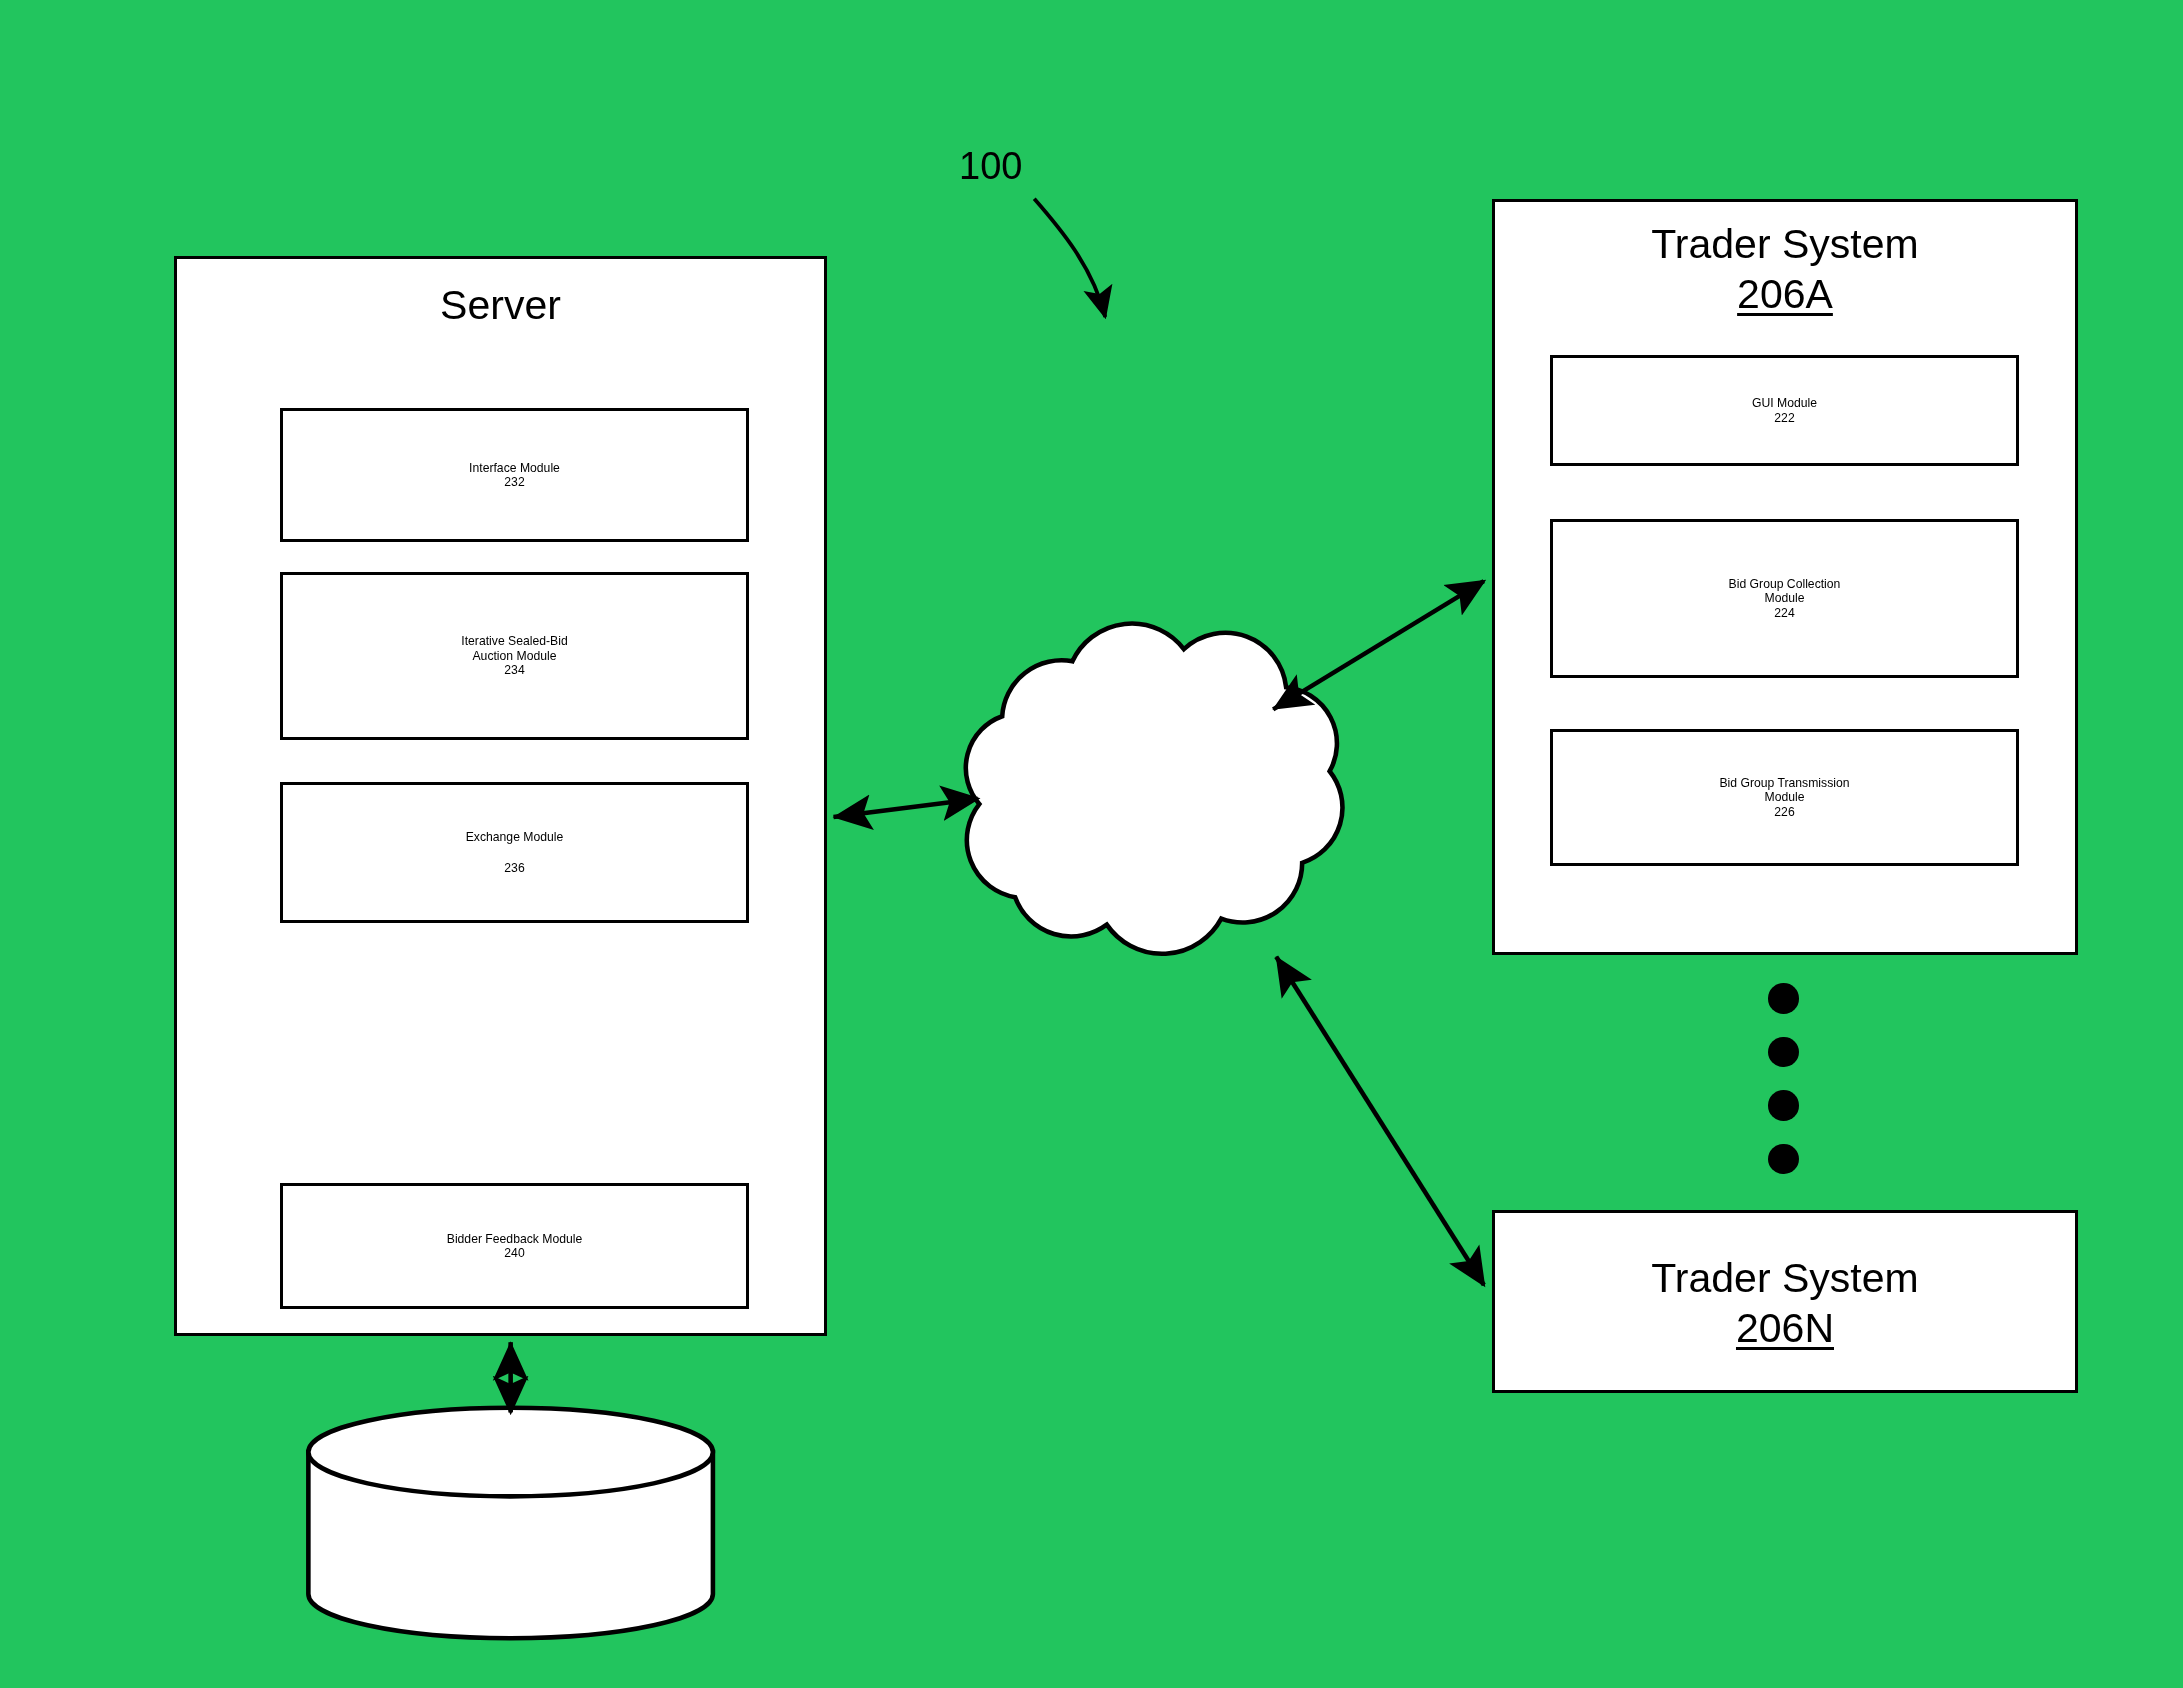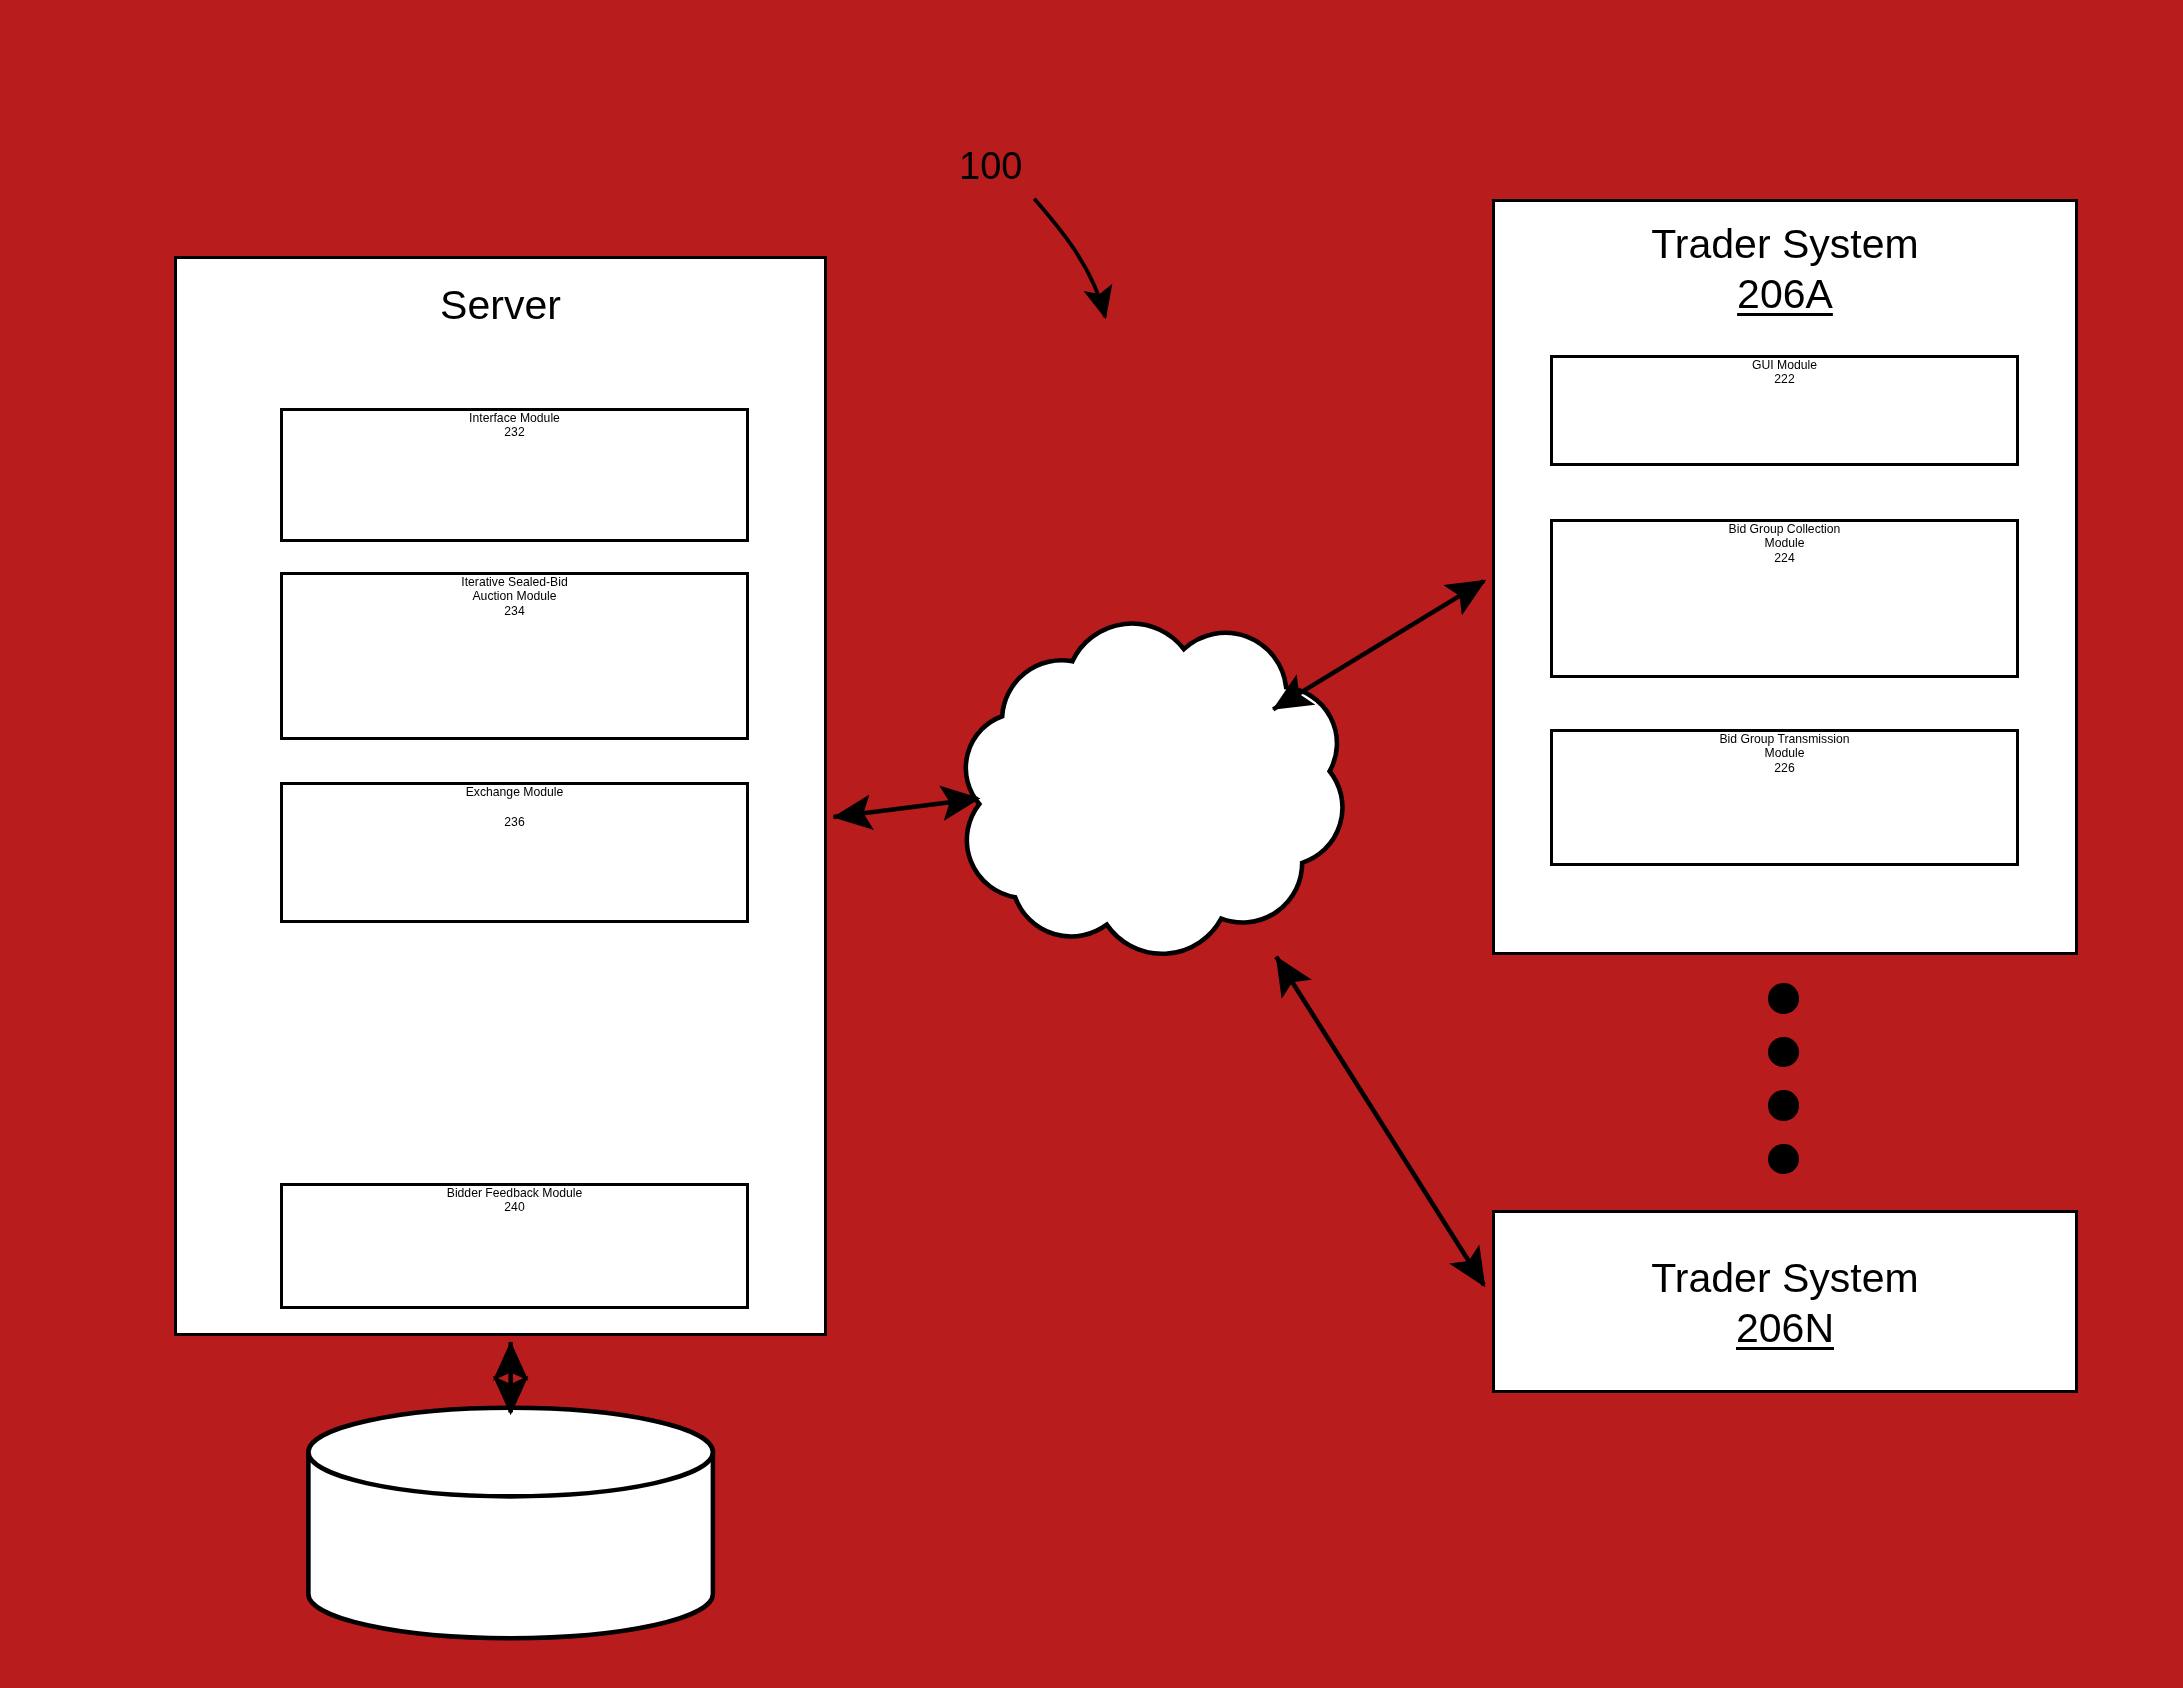--- a/index.html
+++ b/index.html
@@ -8,21 +8,21 @@
     background: #ffffff;
   }
   body {
     font-family: "Liberation Sans", sans-serif;
     color: #000000;
   }
   #figure {
     position: relative;
     width: 2183px;
     height: 1689px;
-    background: #b91c1c;
+    background: #22c55e;
     overflow: hidden;
   }
 
   
   .box {
     position: absolute;
     box-sizing: border-box;
     border: 3.8px solid #000;
     background: #fff;
     display: flex;
@@ -30,21 +30,21 @@
     align-items: center;
   }
   .inner-box {
     position: absolute;
     box-sizing: border-box;
     border: 3.1px solid #000;
     background: #fff;
     display: flex;
     flex-direction: column;
     align-items: center;
-    justify-content: flex-start;
+    justify-content: center;
     text-align: center;
     line-height: 1.18;
   }
 
   .ttl {
     font-size: 40px;
     white-space: nowrap;
   }
   .num {
     font-size: 40px;

